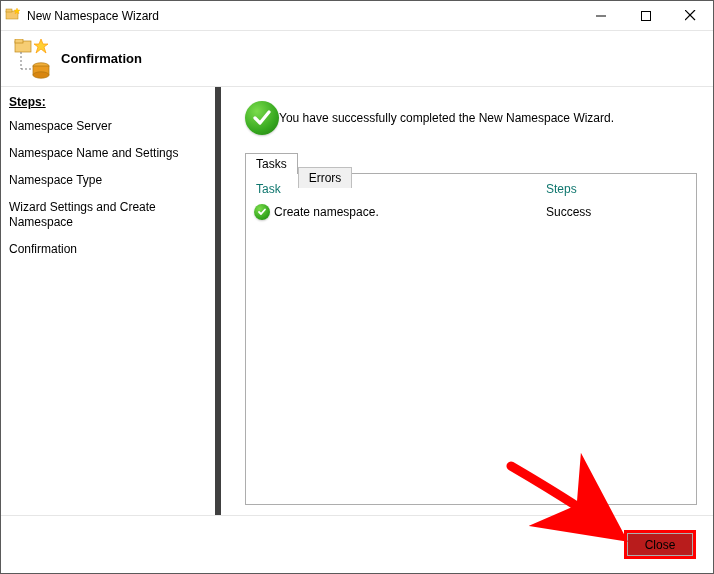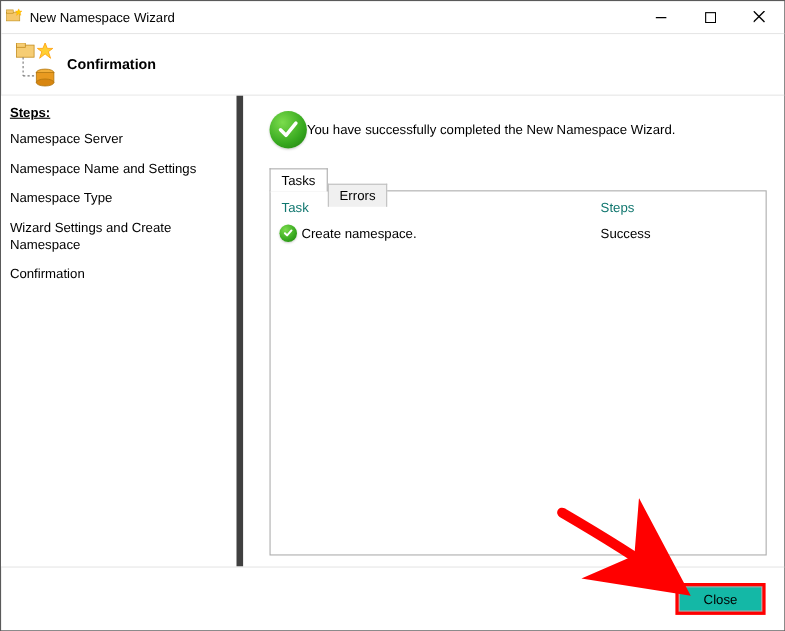--- a/index.html
+++ b/index.html
@@ -101,22 +101,22 @@
   .task-row .status-text { flex: 1; }
 
   
   .button-bar {
     height: 58px;
     border-top: 1px solid #e6e6e6;
     display: flex; align-items: center; justify-content: flex-end;
     padding-right: 20px;
   }
   .close-btn {
-    width: 76px; height: 23px;
-    background: #14b8a6; border: 1px solid #adadad;
+    width: 66px; height: 23px;
+    background: #b91c1c; border: 1px solid #adadad;
     cursor: default;
   }
   .close-btn.highlight {
     outline: 3px solid #ff0000;
     outline-offset: 0px;
   }
 
   
   .arrow-overlay {
     position: absolute; pointer-events: none;

